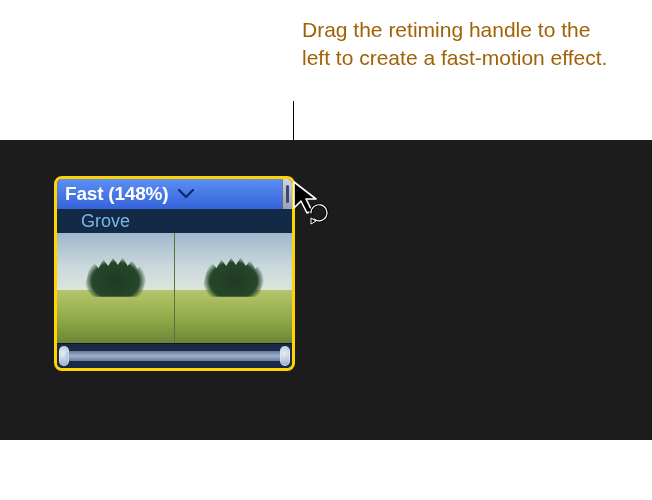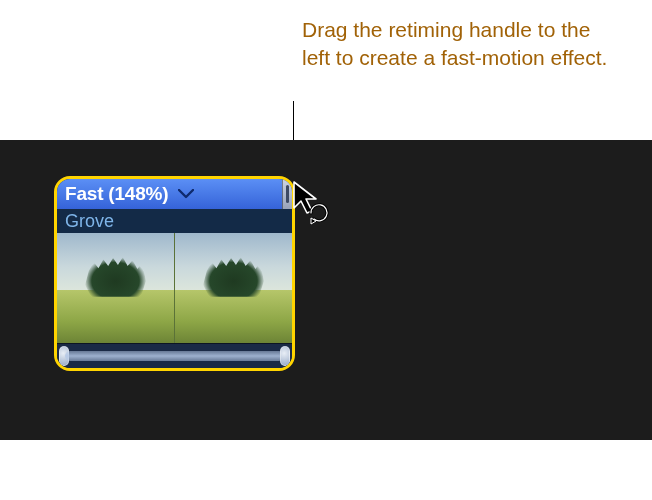--- a/index.html
+++ b/index.html
@@ -36,21 +36,21 @@
       height: 300px;
       background: #1c1c1c;
     }
     .clip {
       position: absolute;
       top: 36px;
       left: 54px;
       width: 241px;
       height: 195px;
       border: 3px solid #ffd400;
-      border-radius: 16px;
+      border-radius: 8px;
       overflow: hidden;
       background: #1a2a40;
     }
     .retiming-bar {
       position: relative;
       height: 30px;
       background: linear-gradient(to bottom, #5b8ff5, #3563d8);
       display: flex;
       align-items: center;
       padding-left: 8px;
@@ -86,21 +86,21 @@
       width: 3px;
       height: 18px;
       background: #3d4a63;
       border-radius: 2px;
     }
     .clip-name-row {
       height: 24px;
       background: #132a47;
       display: flex;
       align-items: center;
-      padding-left: 8px;
+      padding-left: 24px;
     }
     .clip-name {
       color: #7eb4e8;
       font-size: 18px;
       font-weight: 400;
     }
     .filmstrip {
       position: relative;
       height: 110px;
       display: flex;

